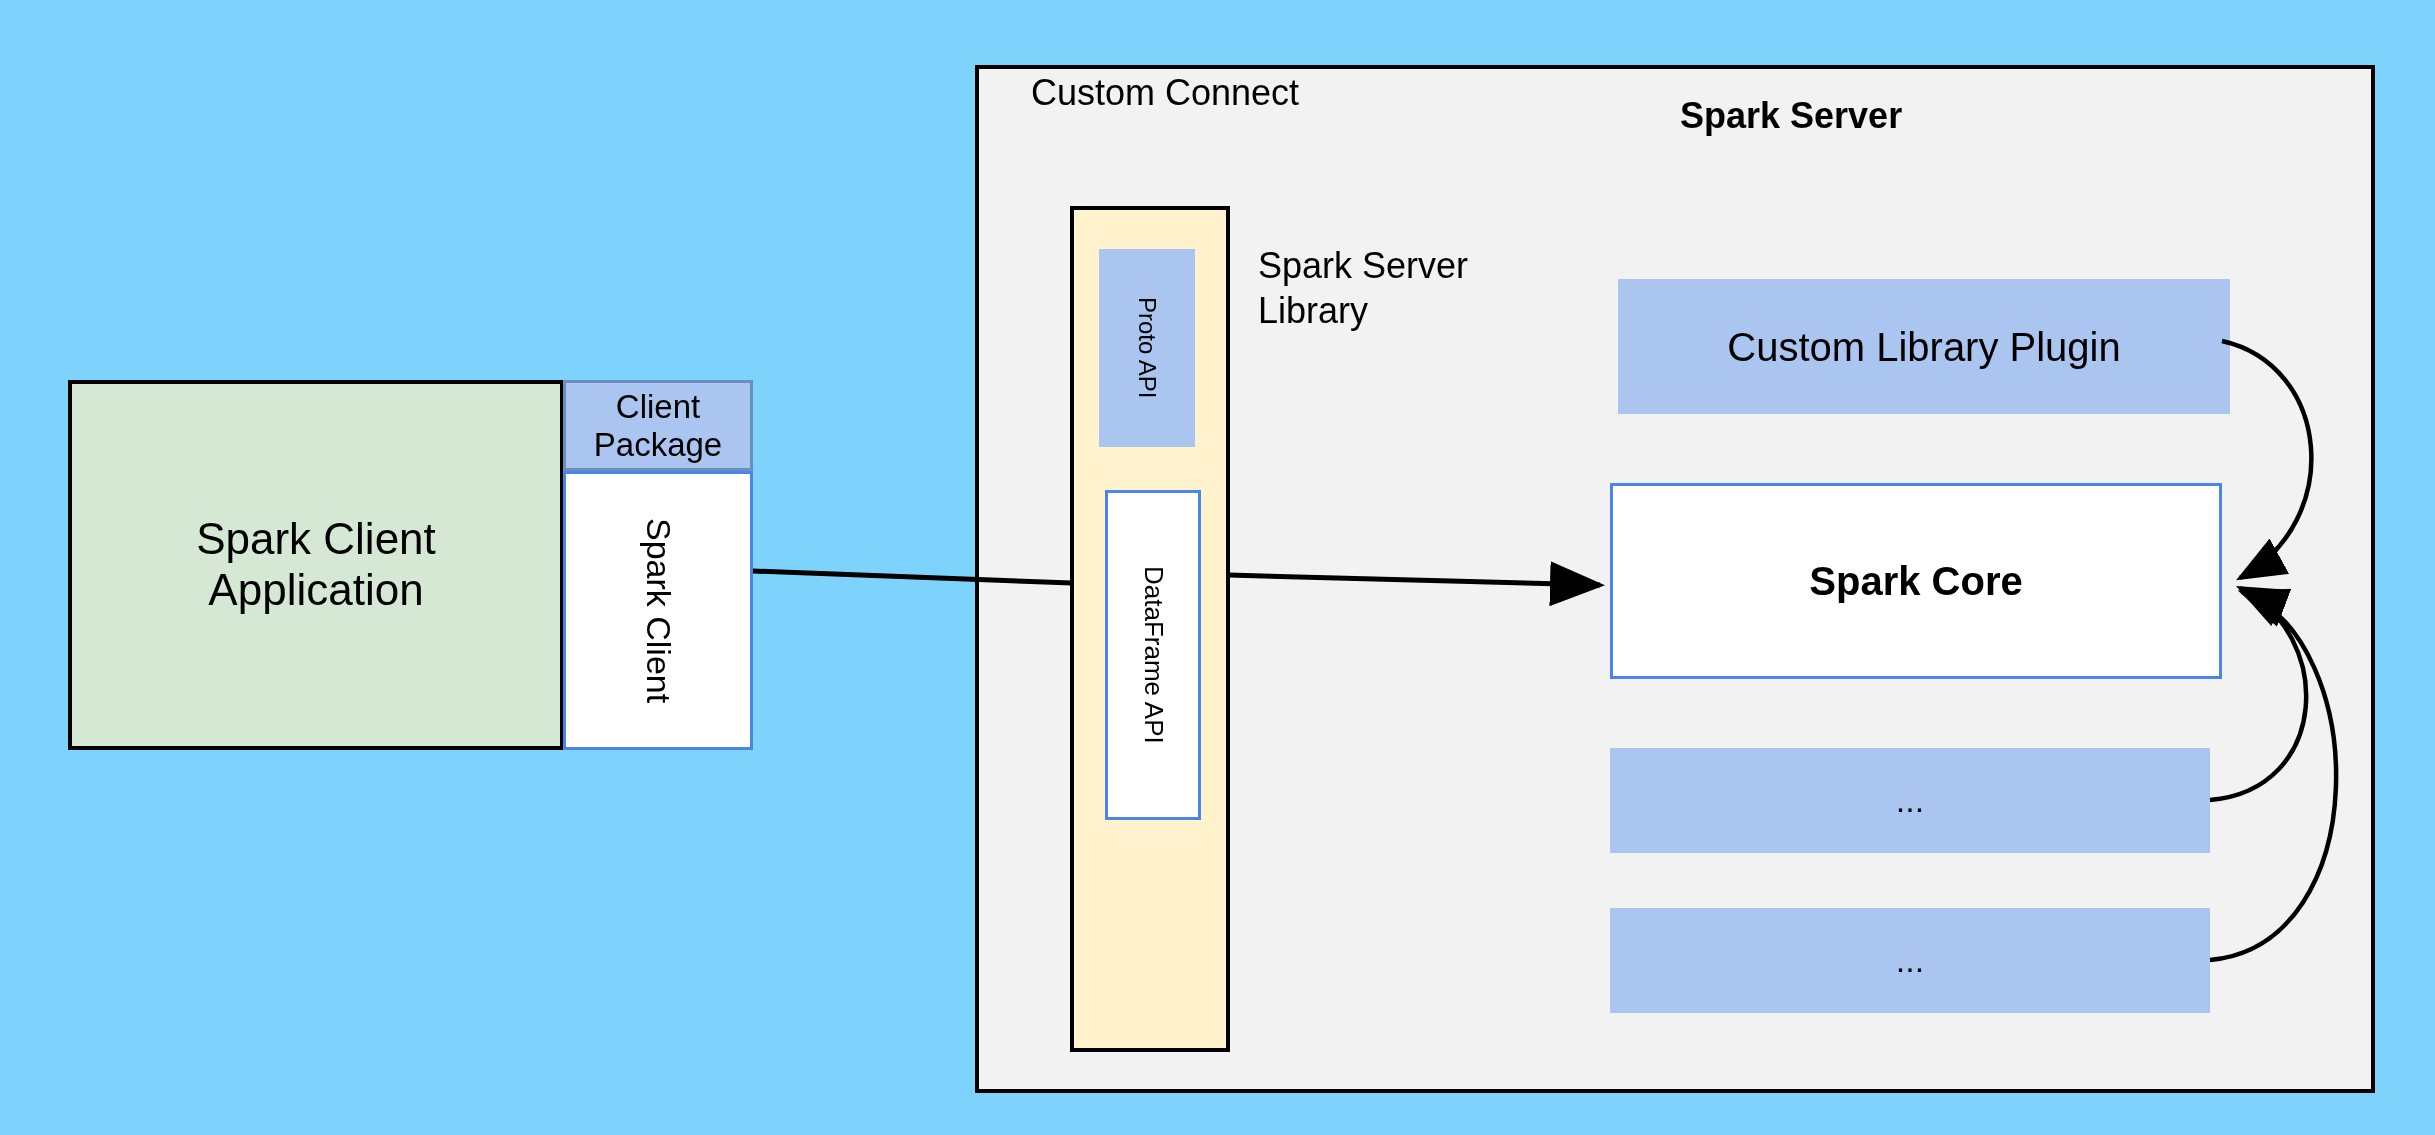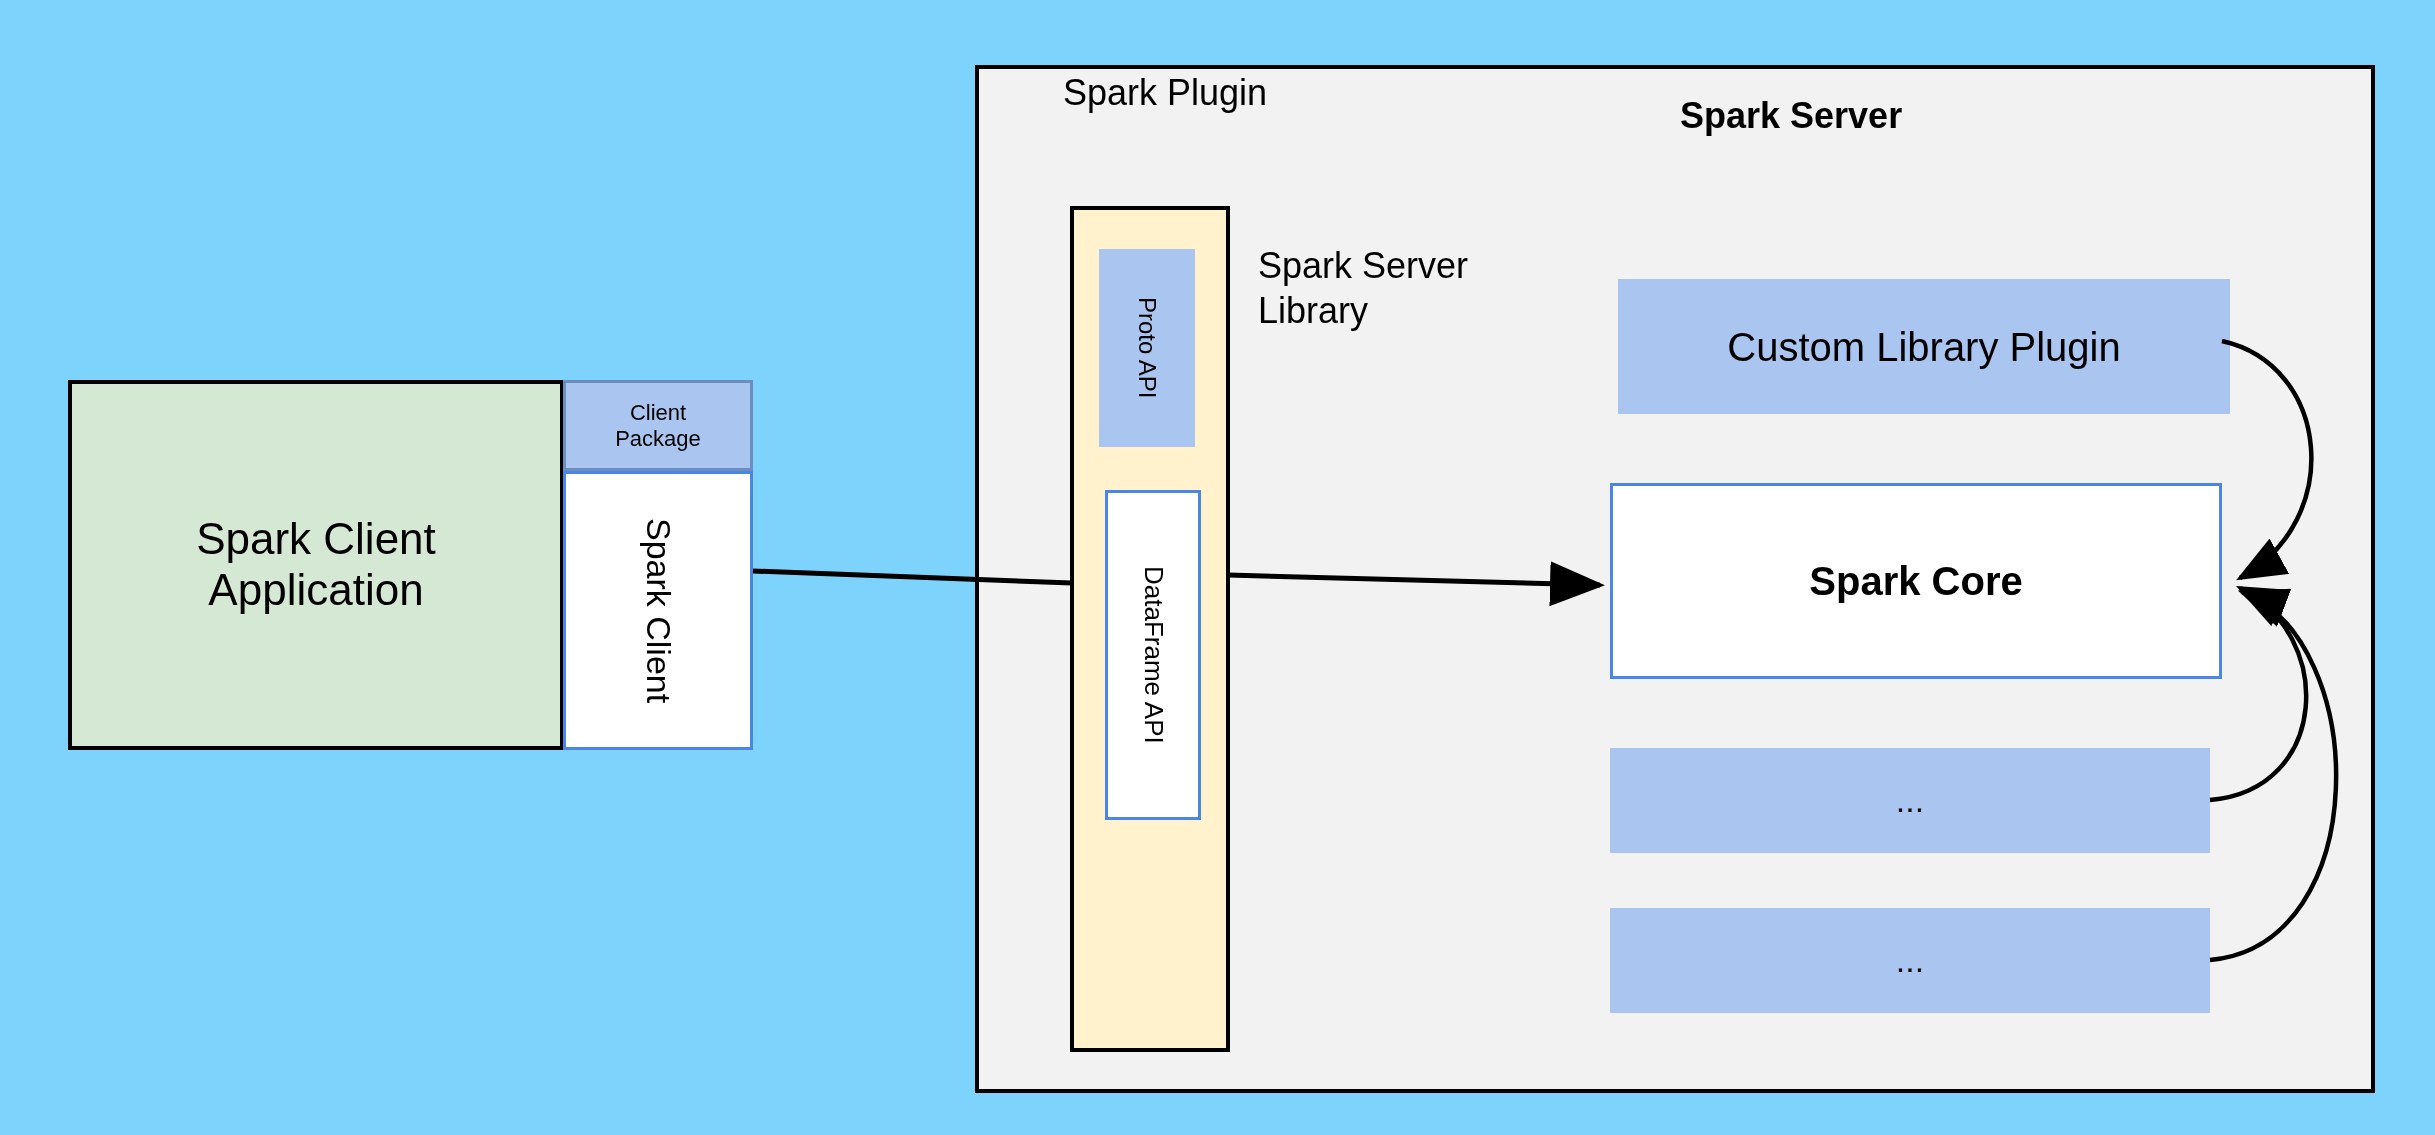--- a/index.html
+++ b/index.html
@@ -31,21 +31,21 @@
   #client-app {
     left: 68px; top: 380px; width: 496px; height: 370px;
     background: #d5e8d4;
     border: 4px solid #000000;
     font-size: 44px;
   }
   #client-package-header {
     left: 563px; top: 380px; width: 190px; height: 91px;
     background: #a9c5f0;
     border: 3px solid #6c8ebf;
-    font-size: 22px;
+    font-size: 33px;
   }
   #spark-client-box {
     left: 563px; top: 471px; width: 190px; height: 279px;
     background: #ffffff;
     border: 3px solid #4a86e8;
   }
   .vtext {
     writing-mode: vertical-rl;
     text-orientation: mixed;
     white-space: nowrap;
@@ -133,21 +133,21 @@
 <body>
 
 <div id="canvas">
 
   <div class="node" id="spark-server-box"></div>
 
   <div class="node" id="spark-server-title">Spark Server</div>
 
   <div class="node" id="spark-connect-label">
     <div>
-      <div>Spark Plugin</div>
+      <div>Custom Connect</div>
     </div>
   </div>
 
   <div class="node" id="connect-column"></div>
 
   <div class="node center" id="proto-api-box">
     <span class="vtext" id="proto-api-label">Proto API</span>
   </div>
 
   <div class="node center" id="dataframe-api-box">

